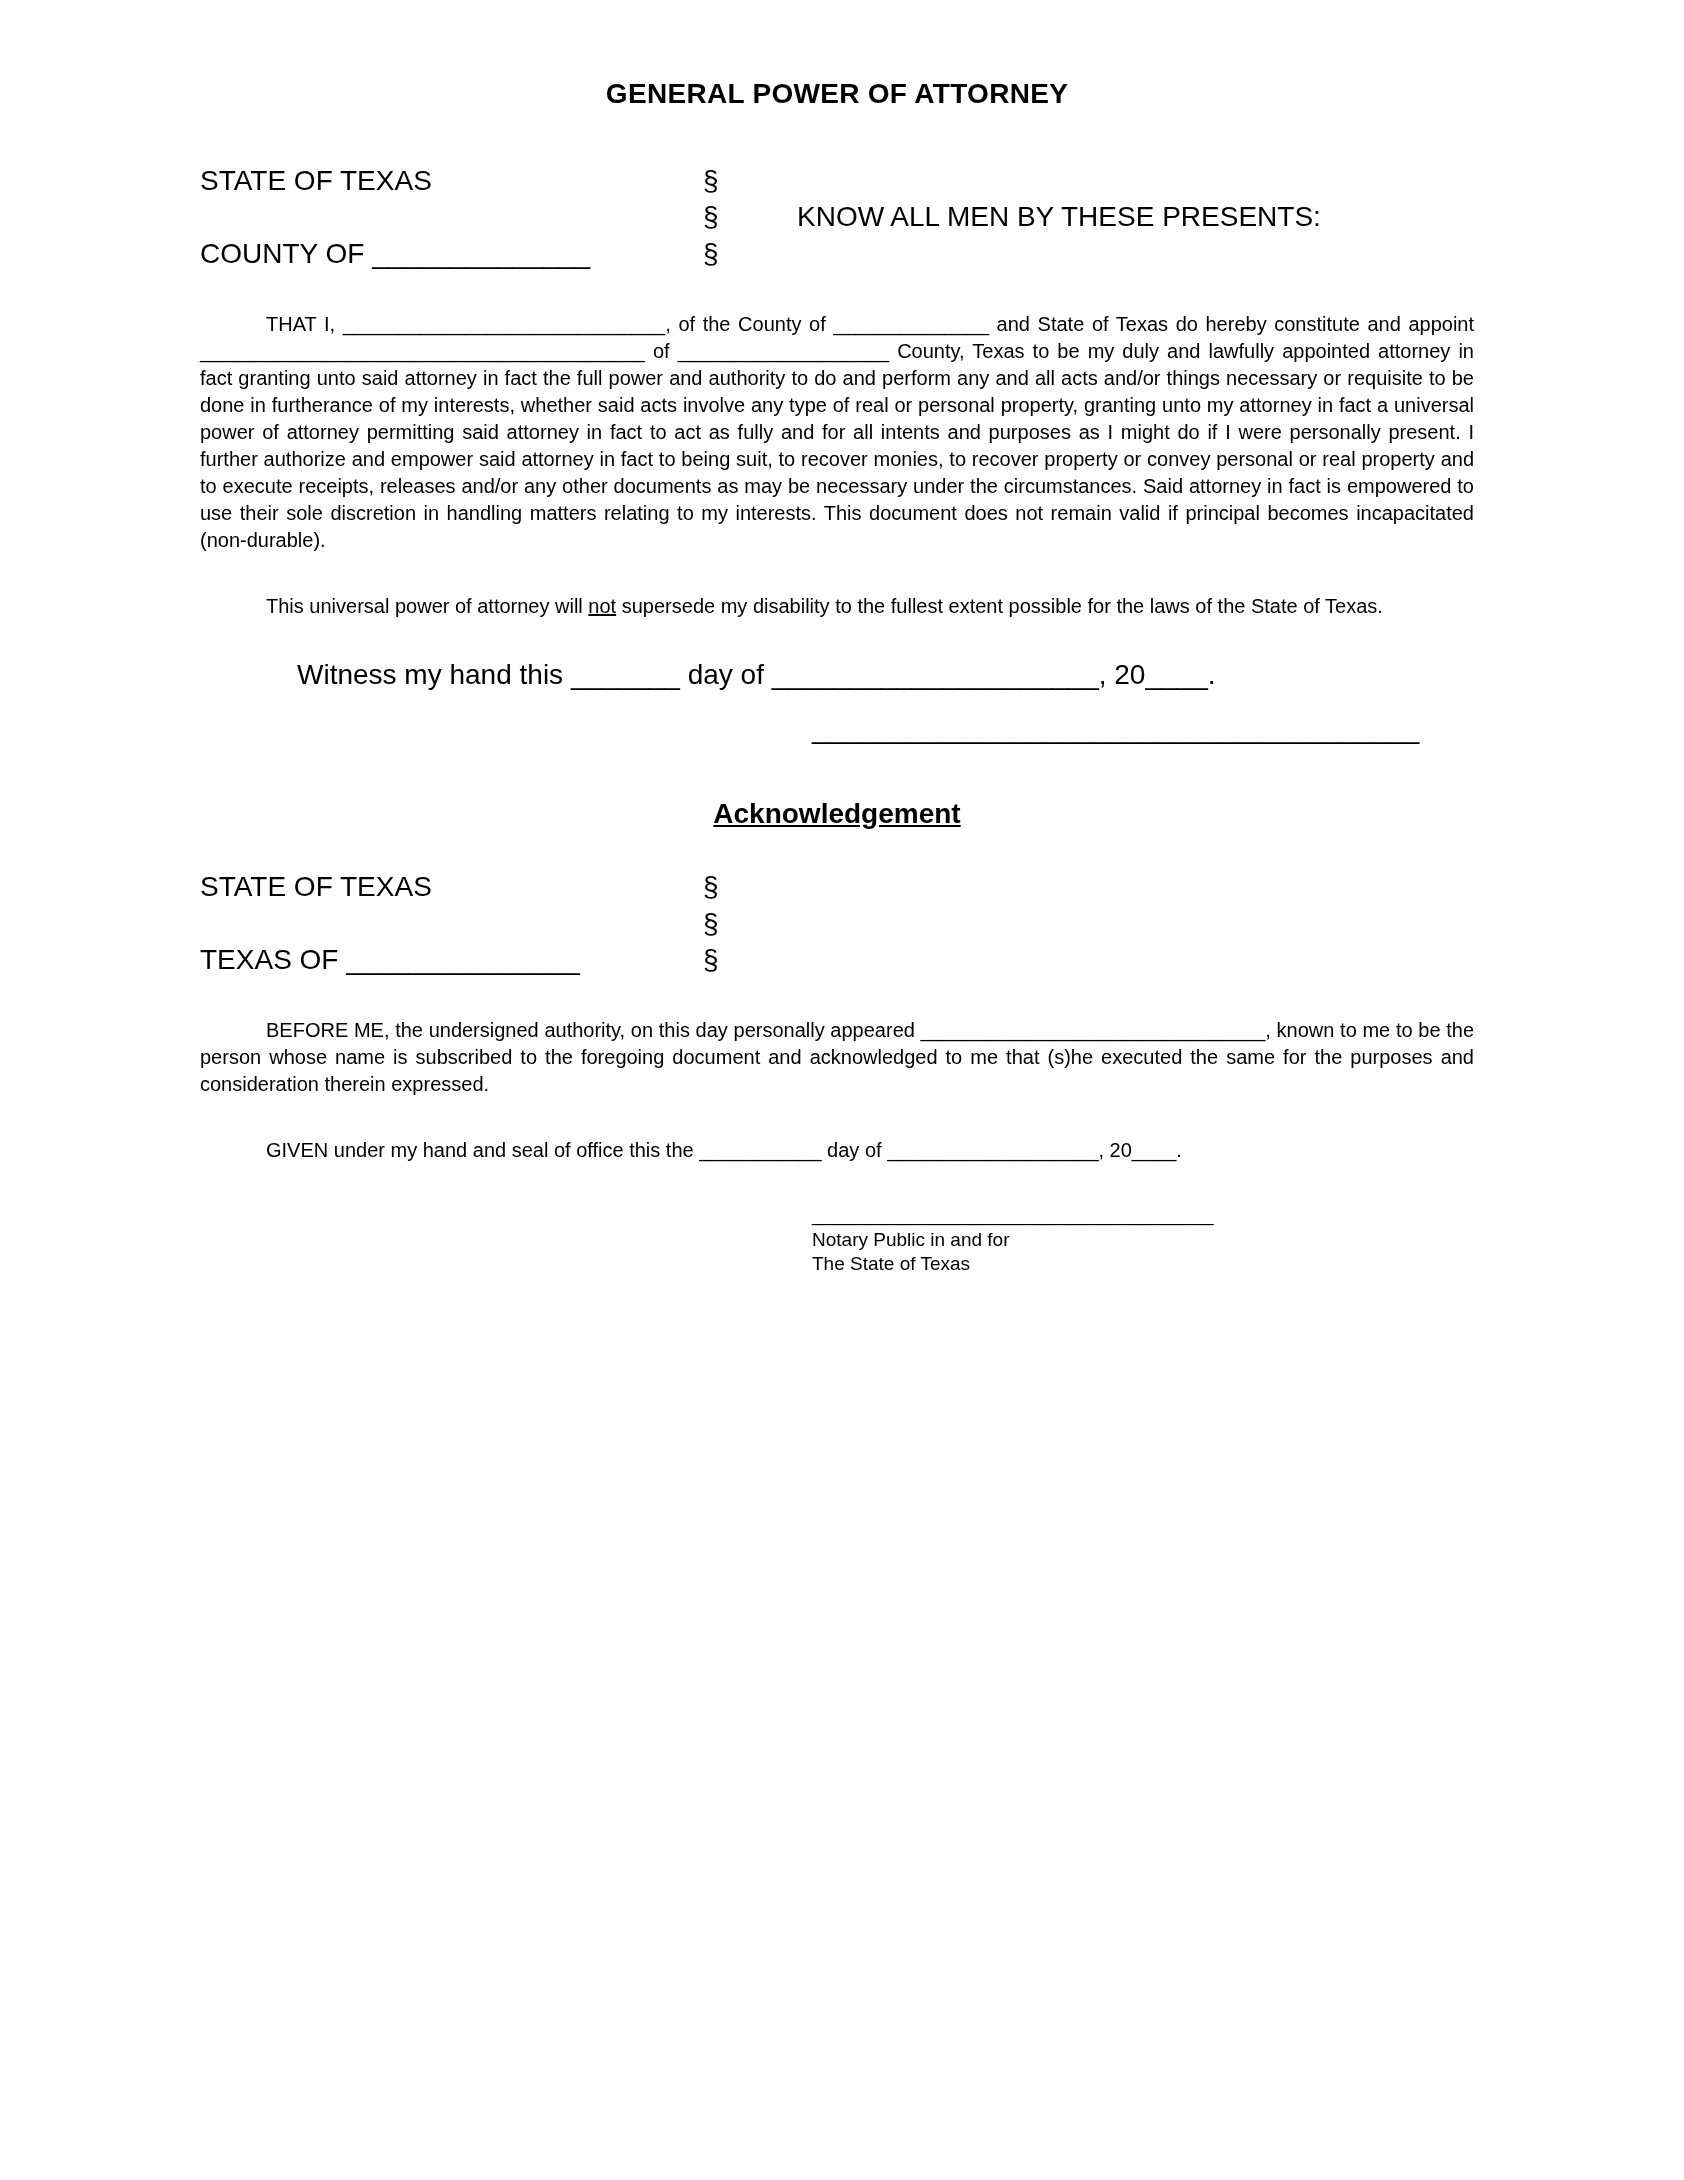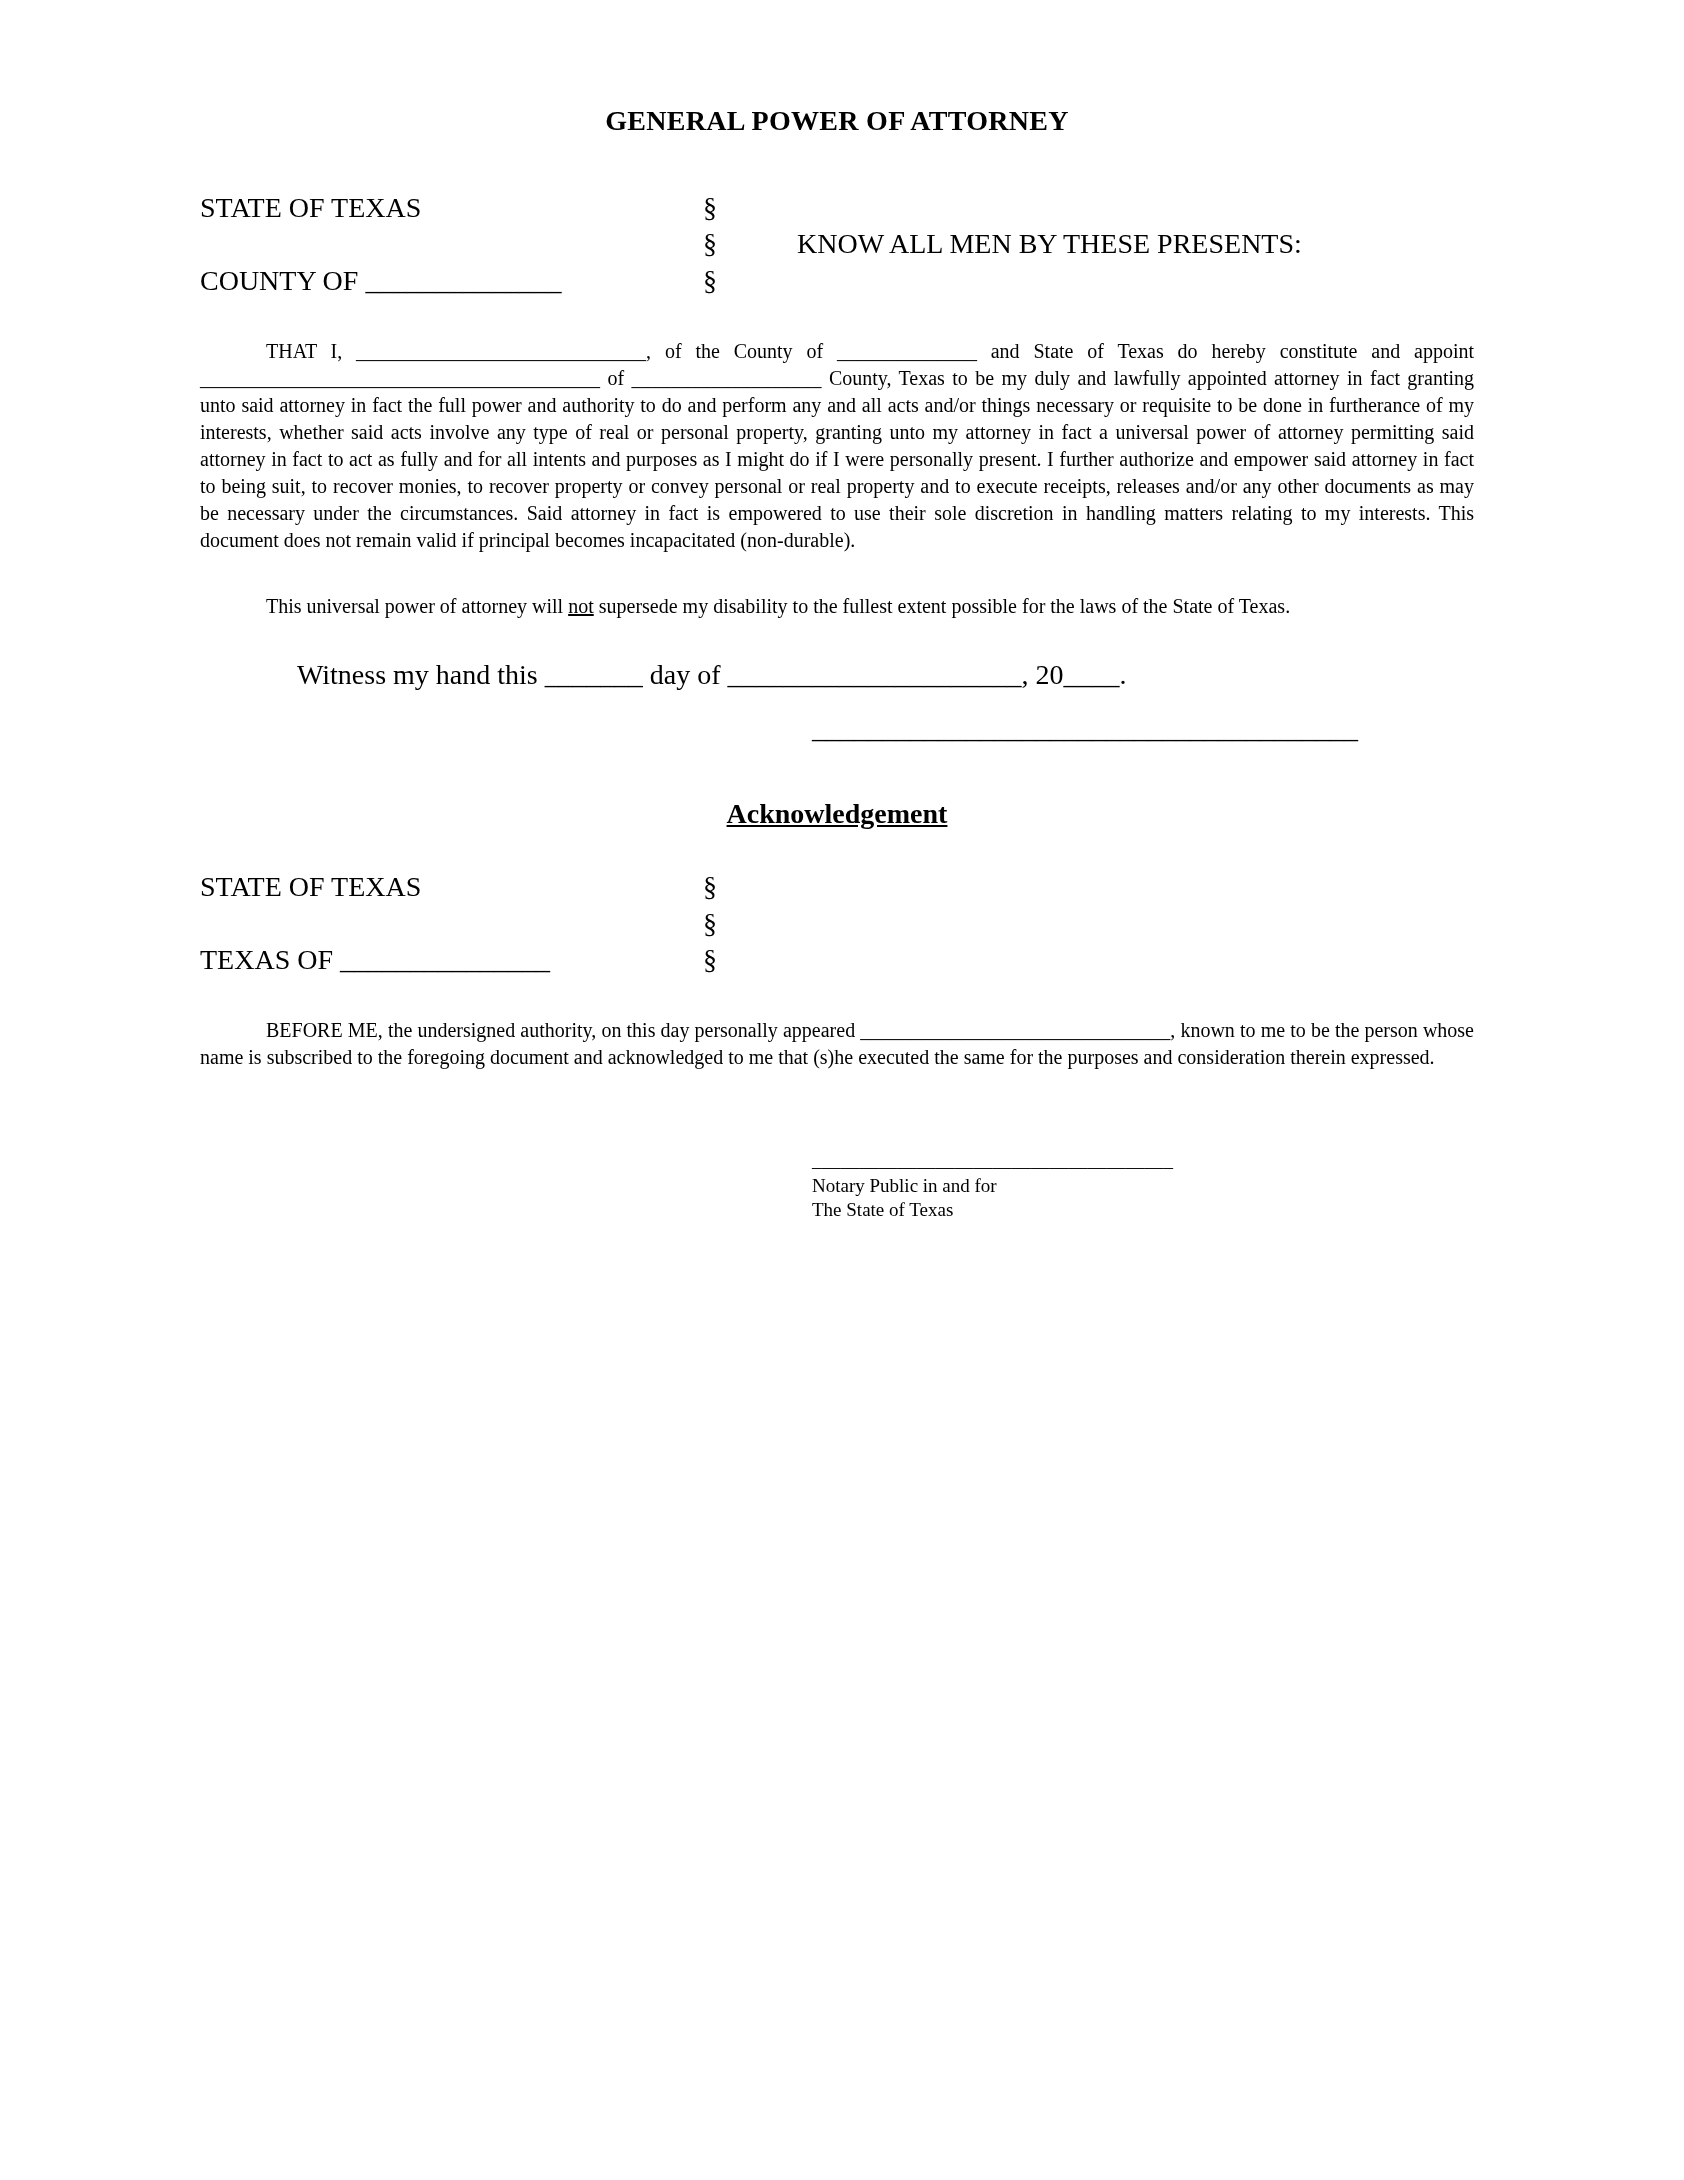--- a/index.html
+++ b/index.html
@@ -10,22 +10,21 @@
   body {
     font-family: "Liberation Sans", sans-serif;
     color: #000000;
   }
   .page {
     width: 1674px;
     height: 2181px;
     box-sizing: border-box;
     background: #ffffff;
     position: relative;
-    padding: 105px 200px 0 200px;
-    font-family: Liberation Serif, serif;
+    padding: 78px 200px 0 200px;
   }
   .doc-title {
     text-align: center;
     font-weight: bold;
     font-size: 28px;
     letter-spacing: 0.3px;
     margin: 0 0 53px 0;
   }
   .block-row {
     display: flex;
@@ -151,20 +150,21 @@
     <div class="col-sect">§</div>
     <div class="col-right"></div>
   </div>
 
   <div class="spacer-md"></div>
 
   <p class="body first-indent">BEFORE ME, the undersigned authority, on this day personally appeared _______________________________, known to me to be the person whose name is subscribed to the foregoing document and acknowledged to me that (s)he executed the same for the purposes and consideration therein expressed.</p>
 
   <div class="spacer-md"></div>
 
+  <p class="body first-indent">GIVEN under my hand and seal of office this the ___________ day of ___________________, 20____.</p>
 
   <div class="spacer-md"></div>
 
   <div class="notary-block">______________________________________</div>
   <div class="notary-block">Notary Public in and for</div>
   <div class="notary-block">The State of Texas</div>
 
 </div>
 
 

